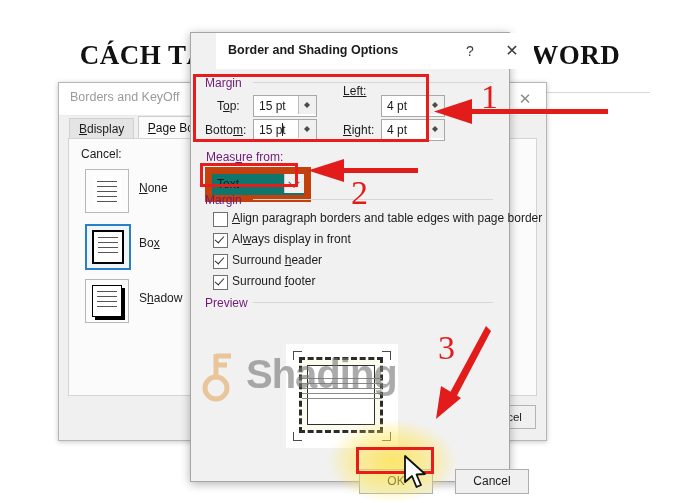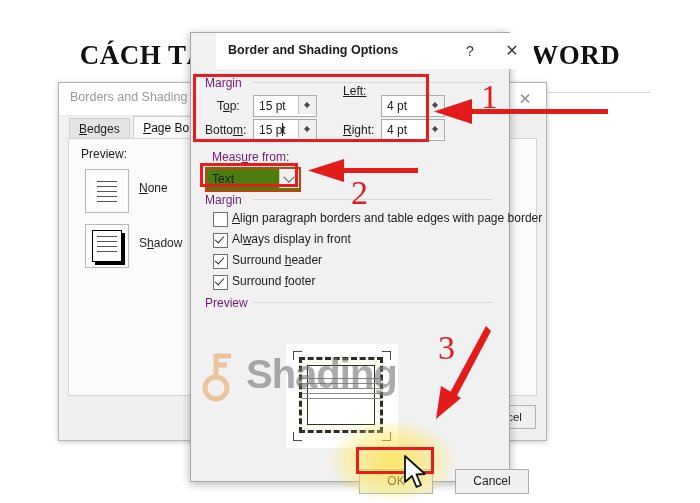--- a/index.html
+++ b/index.html
@@ -128,21 +128,21 @@
   }
   .spin .caret{position:absolute;left:28px;top:3px;width:1px;height:13px;background:#1b1b1b;}
   .spin .btns{
     position:absolute;right:0;top:0;width:17px;height:18px;background:#f0f0f0;border-left:1px solid #bcbcbc;
   }
   .spin .btns:before,.spin .btns:after{content:"";position:absolute;left:5px;border:3px solid transparent;}
   .spin .btns:before{top:3px;border-bottom-color:#4a4a4a;}
   .spin .btns:after{bottom:3px;border-top-color:#4a4a4a;}
 
   .mf-combo{
-    position:absolute;height:21px;background:#4d7c0f;border:2px solid #c2410c;
+    position:absolute;height:21px;background:#0f766e;border:7px solid #c2410c;
   }
   .mf-combo .mv{position:absolute;left:5px;top:2px;font-size:12px;color:#1b1b1b;line-height:17px;}
   .mf-combo .ar{
     position:absolute;right:0;top:0;width:19px;height:19px;background:#f0f0f0;border-left:1px solid #c9c9c9;
   }
   .mf-combo .ar:after{
     content:"";position:absolute;left:5px;top:7px;width:7px;height:7px;
     border-right:1.5px solid #5d5d5d;border-bottom:1.5px solid #5d5d5d;transform:rotate(45deg) translate(-2px,-2px);
   }
 
@@ -210,44 +210,55 @@
 </style>
 </head>
 <body>
 
 <div class="page-bg"></div>
 <div class="page-title">CÁCH TẠO KHUNG VIỀN TRONG WORD</div>
 <div class="page-rule"></div>
 
 <div class="bs-dialog">
   <div class="bs-titlebar">
-    <div class="bs-title">Borders and Shading</div>
+    <div class="bs-title">Borders and KeyOff</div>
     <div class="bs-close">✕</div>
   </div>
 
   <div class="bs-tabs">
-    <span class="bs-tab"><u>B</u><span>edges</span></span>
+    <span class="bs-tab"><u>B</u><span>display</span></span>
     <span class="bs-tab active"><u>P</u>age Border</span>
   </div>
 
   <div class="bs-body">
-    <div class="bs-label" style="left:12px;top:8px;">Preview:</div>
+    <div class="bs-label" style="left:12px;top:8px;">Cancel:</div>
 
     <div class="setting-col">
       <div class="set-item">
         <div class="set-thumb">
           <div class="mini none">
             <i class="ln" style="top:5px"></i>
               <i class="ln" style="top:10px"></i>
               <i class="ln" style="top:15px"></i>
               <i class="ln" style="top:20px"></i>
               <i class="ln" style="top:25px"></i>
           </div>
         </div>
         <div class="set-name"><u>N</u>one</div>
+      </div>
+      <div class="set-item">
+        <div class="set-thumb sel">
+          <div class="mini box">
+            <i class="ln" style="top:5px"></i>
+              <i class="ln" style="top:10px"></i>
+              <i class="ln" style="top:15px"></i>
+              <i class="ln" style="top:20px"></i>
+          </div>
+        </div>
+        <div class="set-name">Bo<u>x</u></div>
       </div>
       <div class="set-item">
         <div class="set-thumb">
           <div class="mini shadow">
             <i class="ln" style="top:5px"></i>
               <i class="ln" style="top:10px"></i>
               <i class="ln" style="top:15px"></i>
               <i class="ln" style="top:20px"></i>
           </div>
         </div>
@@ -337,21 +348,21 @@
     <span class="caret"></span>
     <span class="btns"></span>
   </div>
 
   <div class="fld-label" style="left:152px;top:90px;"><u>R</u>ight:</div>
   <div class="spin" style="left:190px;top:86px;width:62px;">
     <span class="sv">4 pt</span>
     <span class="btns"></span>
   </div>
 
-  <div class="group-label" style="left:21px;top:117px;text-align:right;">
+  <div class="group-label" style="left:15px;top:117px;text-align:right;">
     Meas<u>u</u>re from:
   </div>
   <div class="mf-combo" style="left:14px;top:134px;width:92px;">
     <span class="mv">Text</span>
     <span class="ar"></span>
   </div>
 
   <div class="group-label" style="left:14px;top:160px;">
     <span>Margin</span>
   </div>

